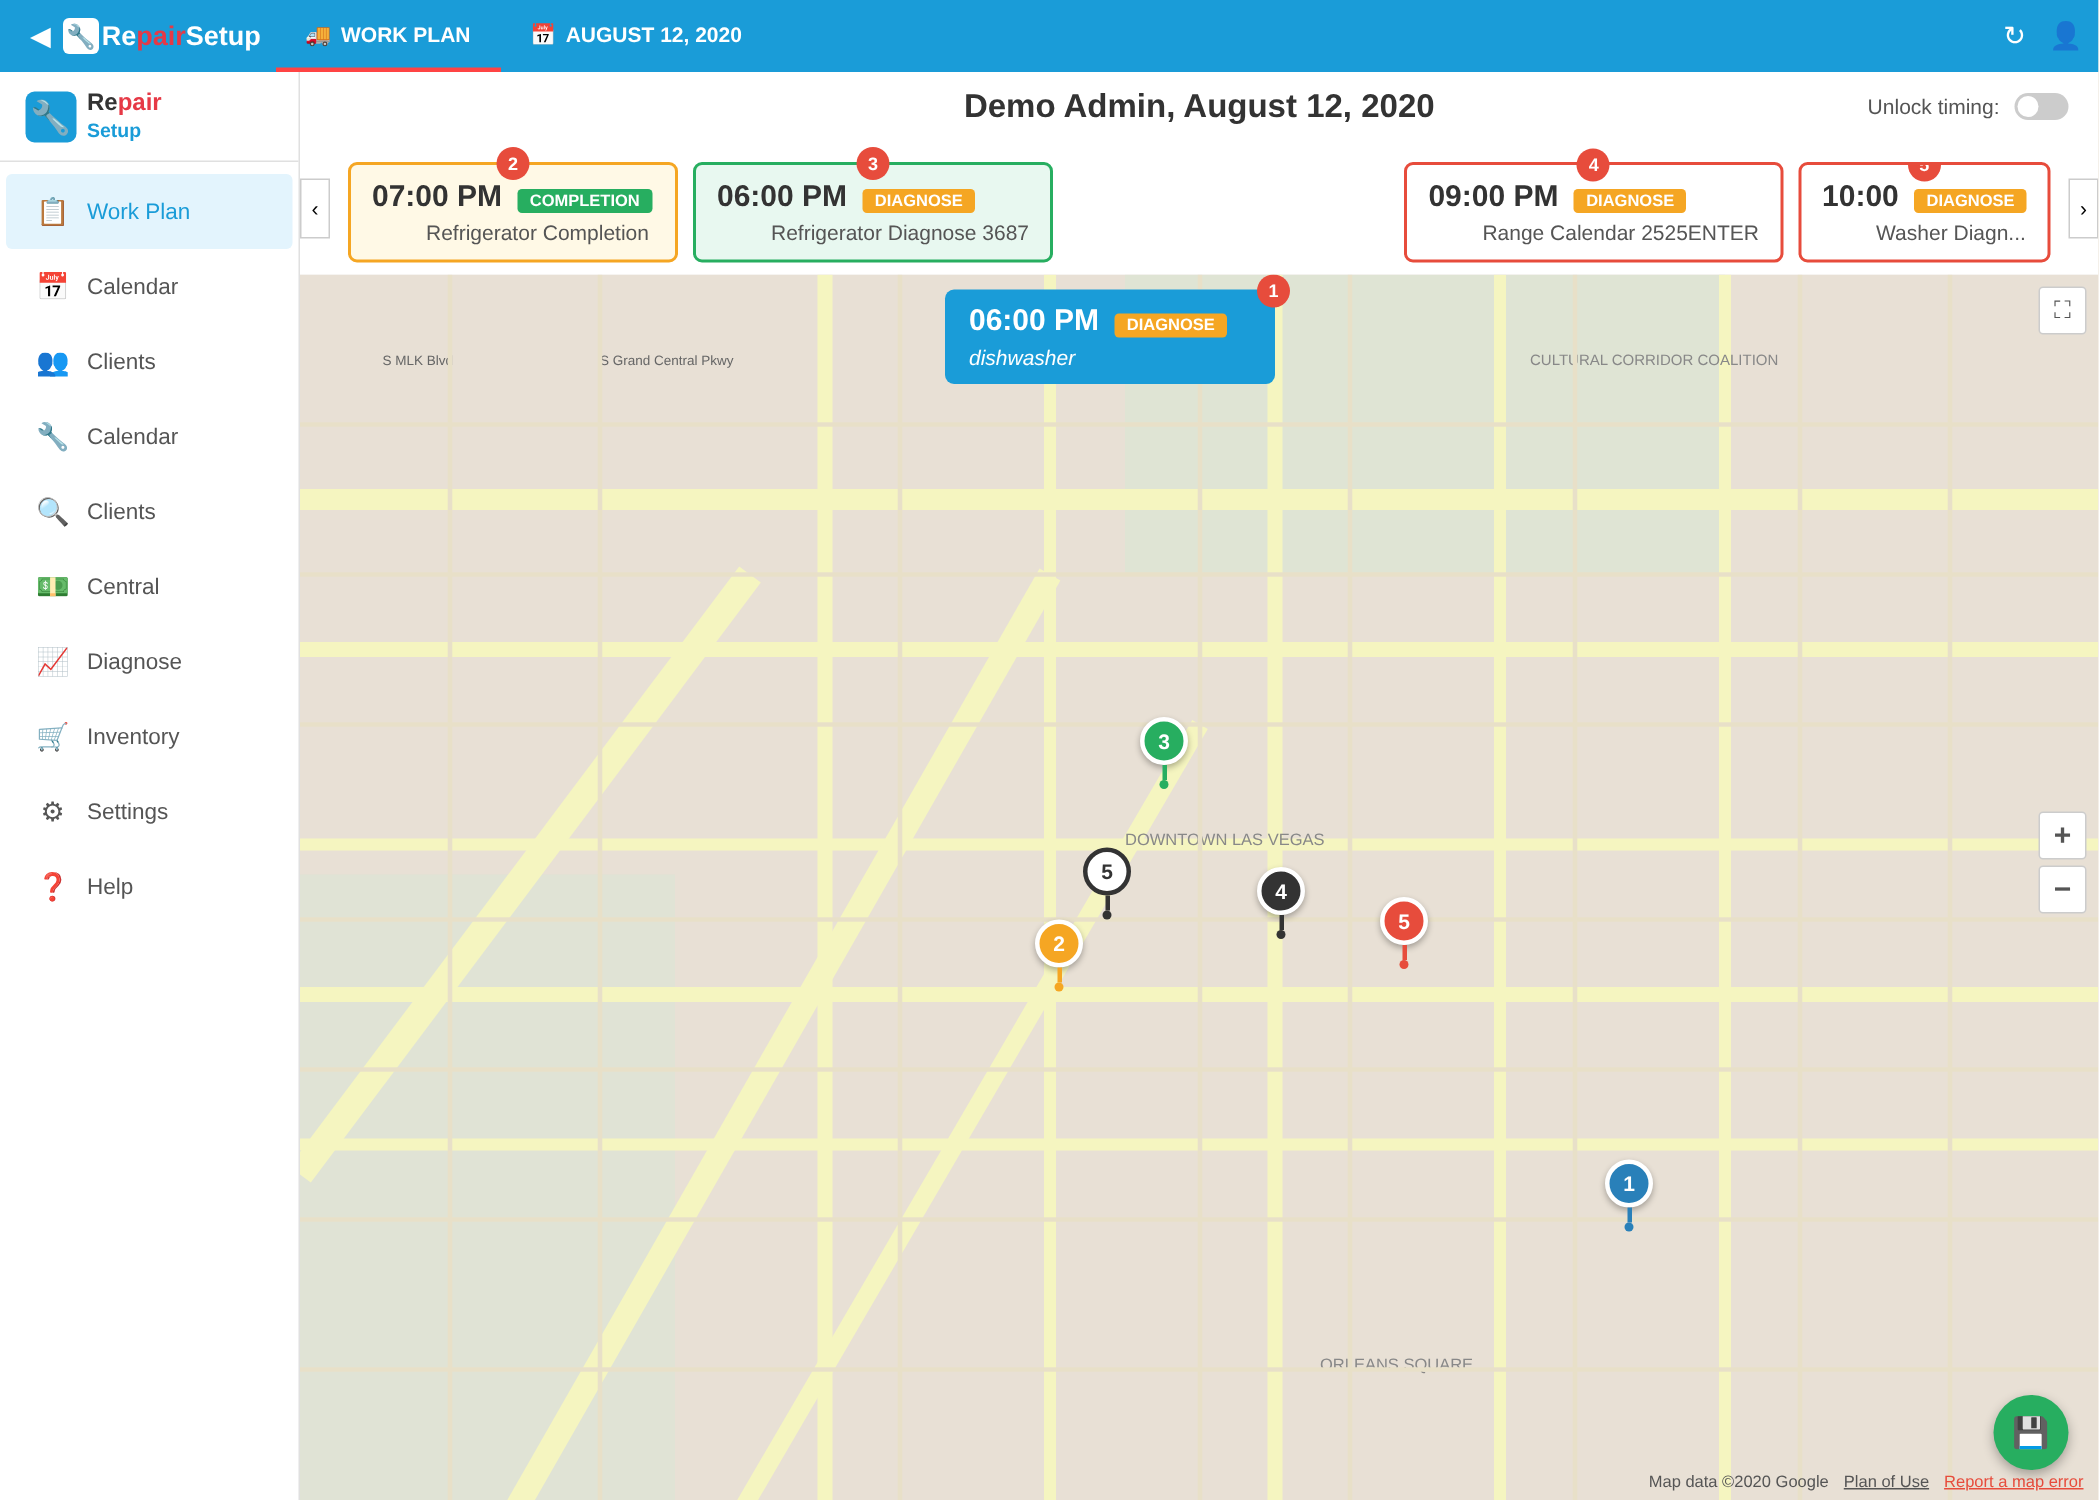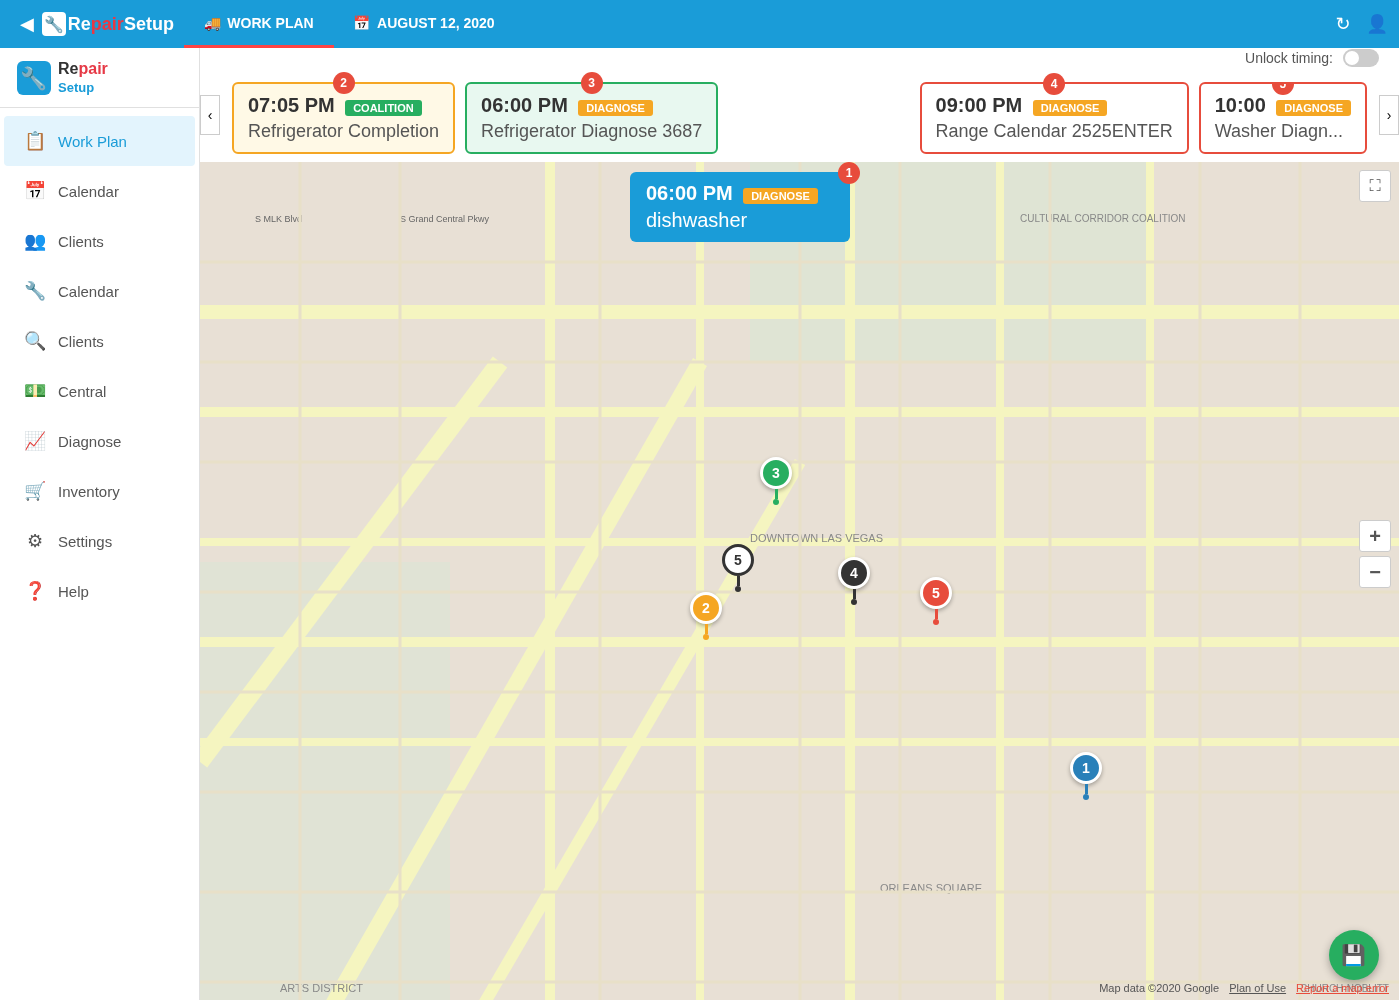--- a/index.html
+++ b/index.html
@@ -199,23 +199,24 @@
       padding: 2px 8px;
       border-radius: 3px;
       font-size: 11px;
       font-weight: bold;
       color: white;
       margin-left: 6px;
     }
     .badge-completion { background: #27ae60; }
     .badge-diagnose { background: #f5a623; }
     .card-desc {
-      font-size: 18px;
+      font-size: 14px;
       color: #555;
       margin-top: 4px;
+      margin-left: 36px;
     }
 
     
     .map-container {
       flex: 1;
       position: relative;
       overflow: hidden;
     }
     .map-bg {
       width: 100%;
@@ -231,21 +232,21 @@
       left: 430px;
       background: #1a9cd8;
       color: white;
       padding: 10px 16px;
       border-radius: 6px;
       min-width: 220px;
       z-index: 100;
     }
     .map-popup-time { font-size: 20px; font-weight: bold; }
     .map-popup-badge { display: inline-block; padding: 2px 8px; border-radius: 3px; font-size: 11px; font-weight: bold; background: #f5a623; margin-left: 6px; }
-    .map-popup-desc { font-size: 20px; margin-top: 4px; }
+    .map-popup-desc { font-size: 14px; margin-top: 4px; font-style: italic; }
     .map-popup-num {
       position: absolute;
       top: -10px;
       right: -10px;
       width: 22px;
       height: 22px;
       background: #e74c3c;
       border-radius: 50%;
       color: white;
       font-size: 12px;
@@ -439,35 +440,36 @@
       <div class="sidebar-item">
         <span class="icon">❓</span>
         <span>Help</span>
       </div>
     </nav>
   </div>
 
   <div class="content-area">
 
     <div class="wp-header">
+      <h2 class="wp-title">Demo Admin, August 12, 2020</h2>
       <div class="wp-controls">
         <span>Unlock timing:</span>
         <div class="toggle-switch"></div>
       </div>
     </div>
 
     <div style="position:relative;">
       <div class="map-arrow-left">‹</div>
       <div class="job-strip" style="margin:0 22px;">
 
         <div class="job-card card-yellow" style="margin-top:14px;">
           <div class="card-number">2</div>
           <div>
-            <span class="card-time">07:05 PM</span>
-            <span class="card-badge badge-completion">COALITION</span>
+            <span class="card-time">07:00 PM</span>
+            <span class="card-badge badge-completion">COMPLETION</span>
           </div>
           <div class="card-desc">Refrigerator Completion</div>
         </div>
 
         <div class="job-card card-green" style="margin-top:14px;">
           <div class="card-number">3</div>
           <div>
             <span class="card-time">06:00 PM</span>
             <span class="card-badge badge-diagnose">DIAGNOSE</span>
           </div>

